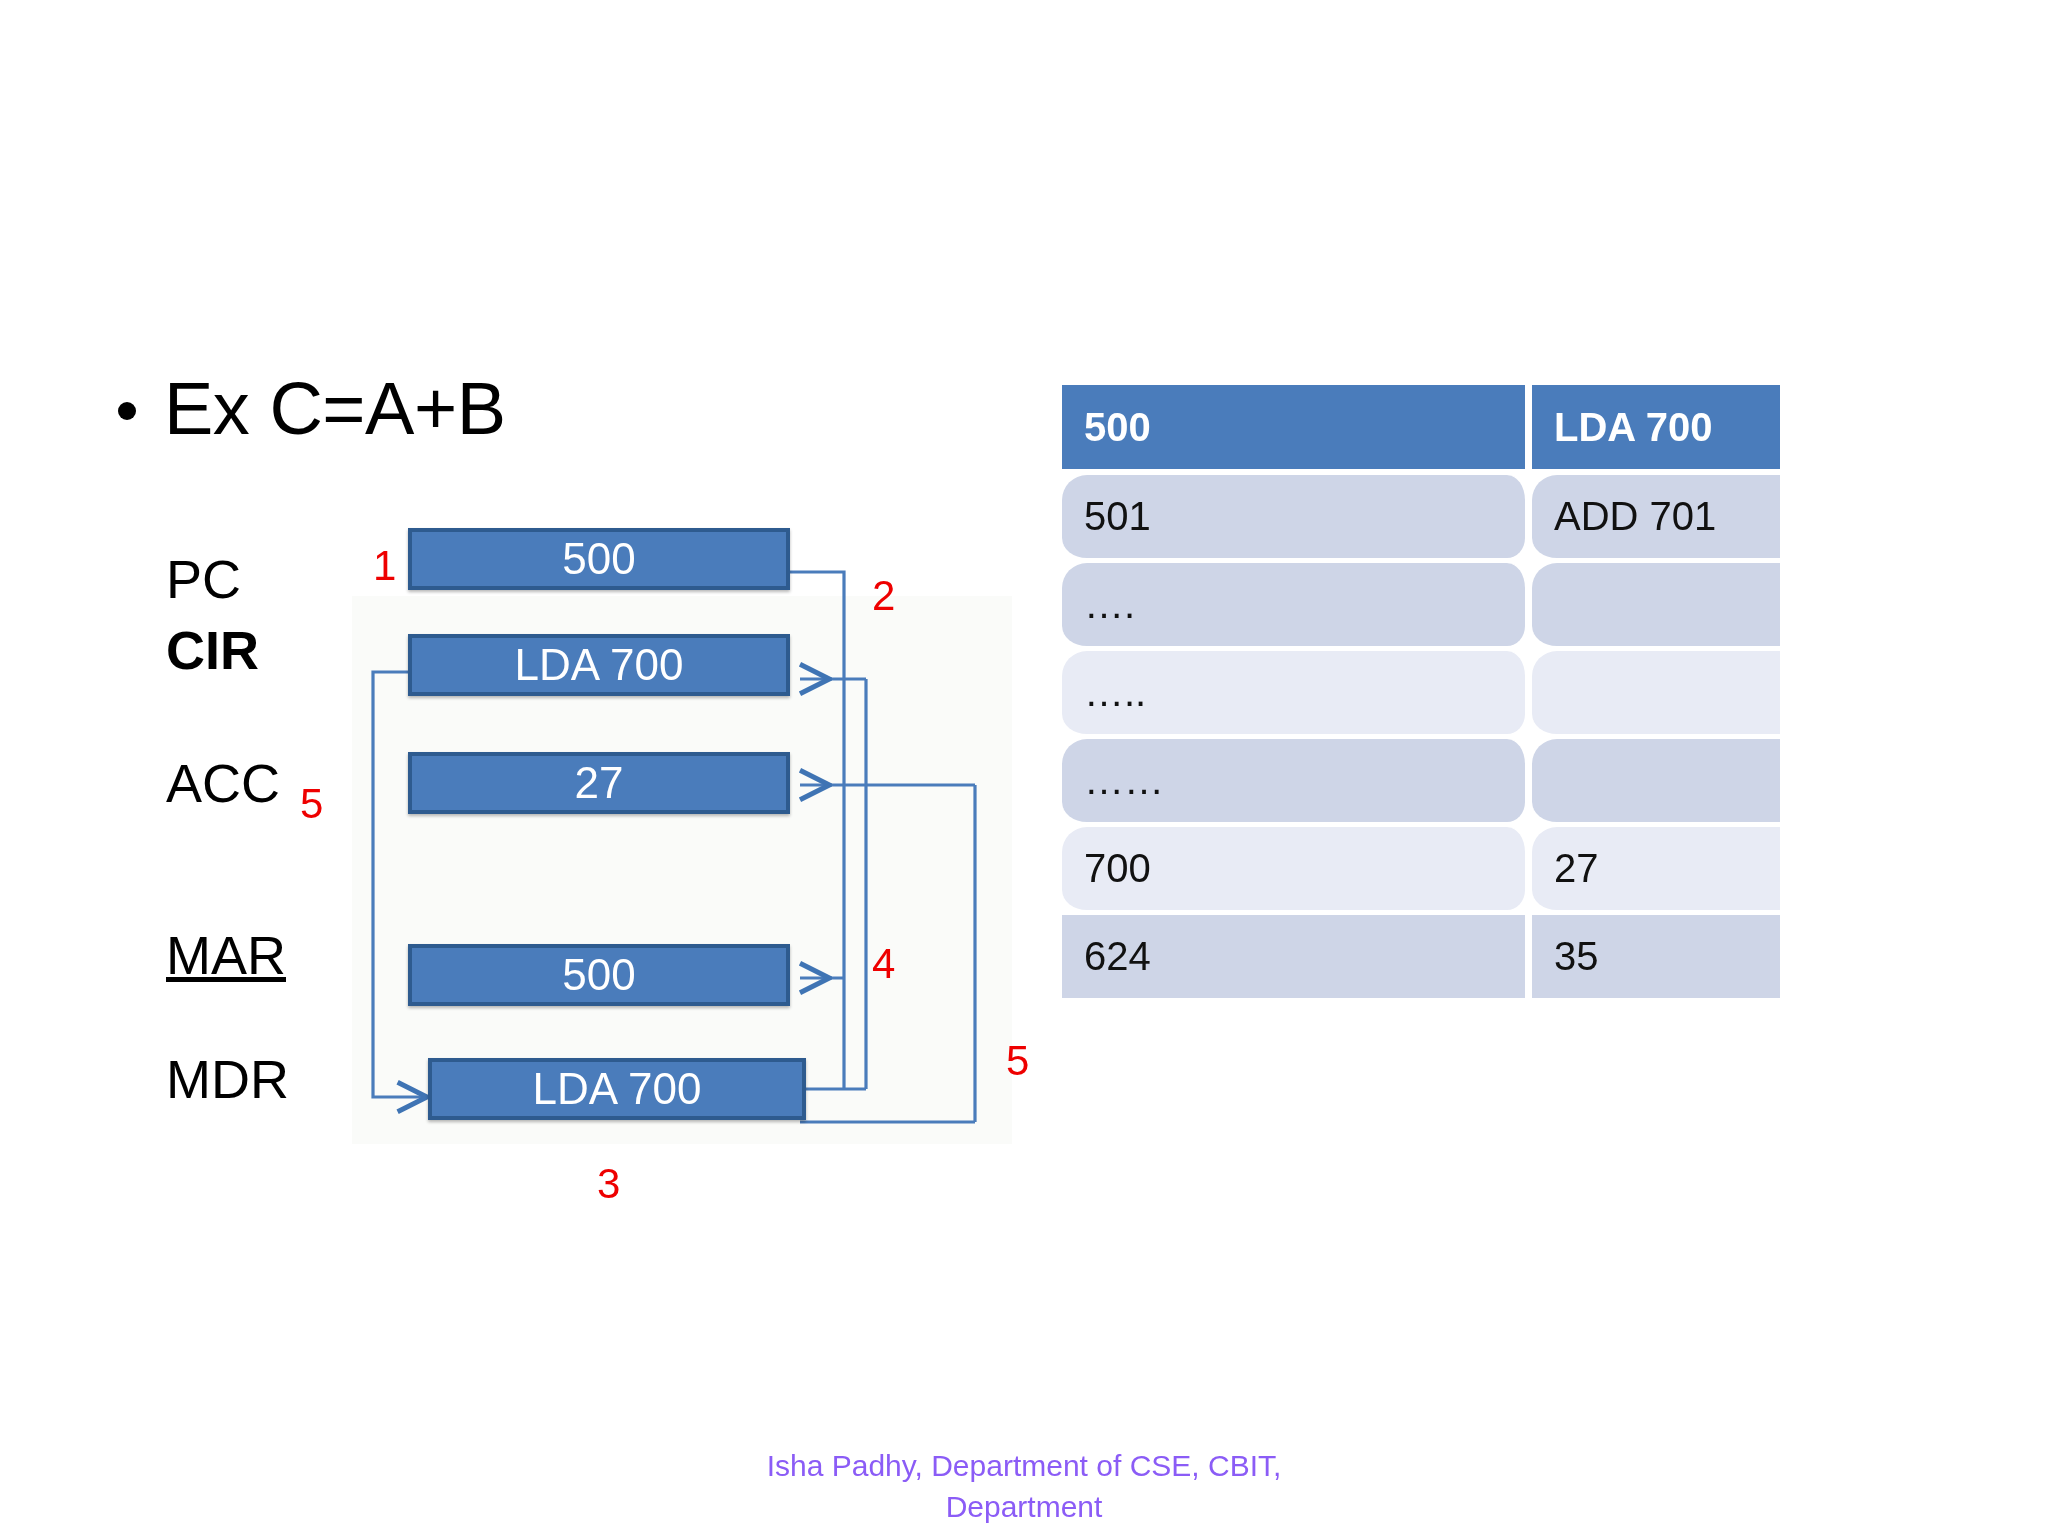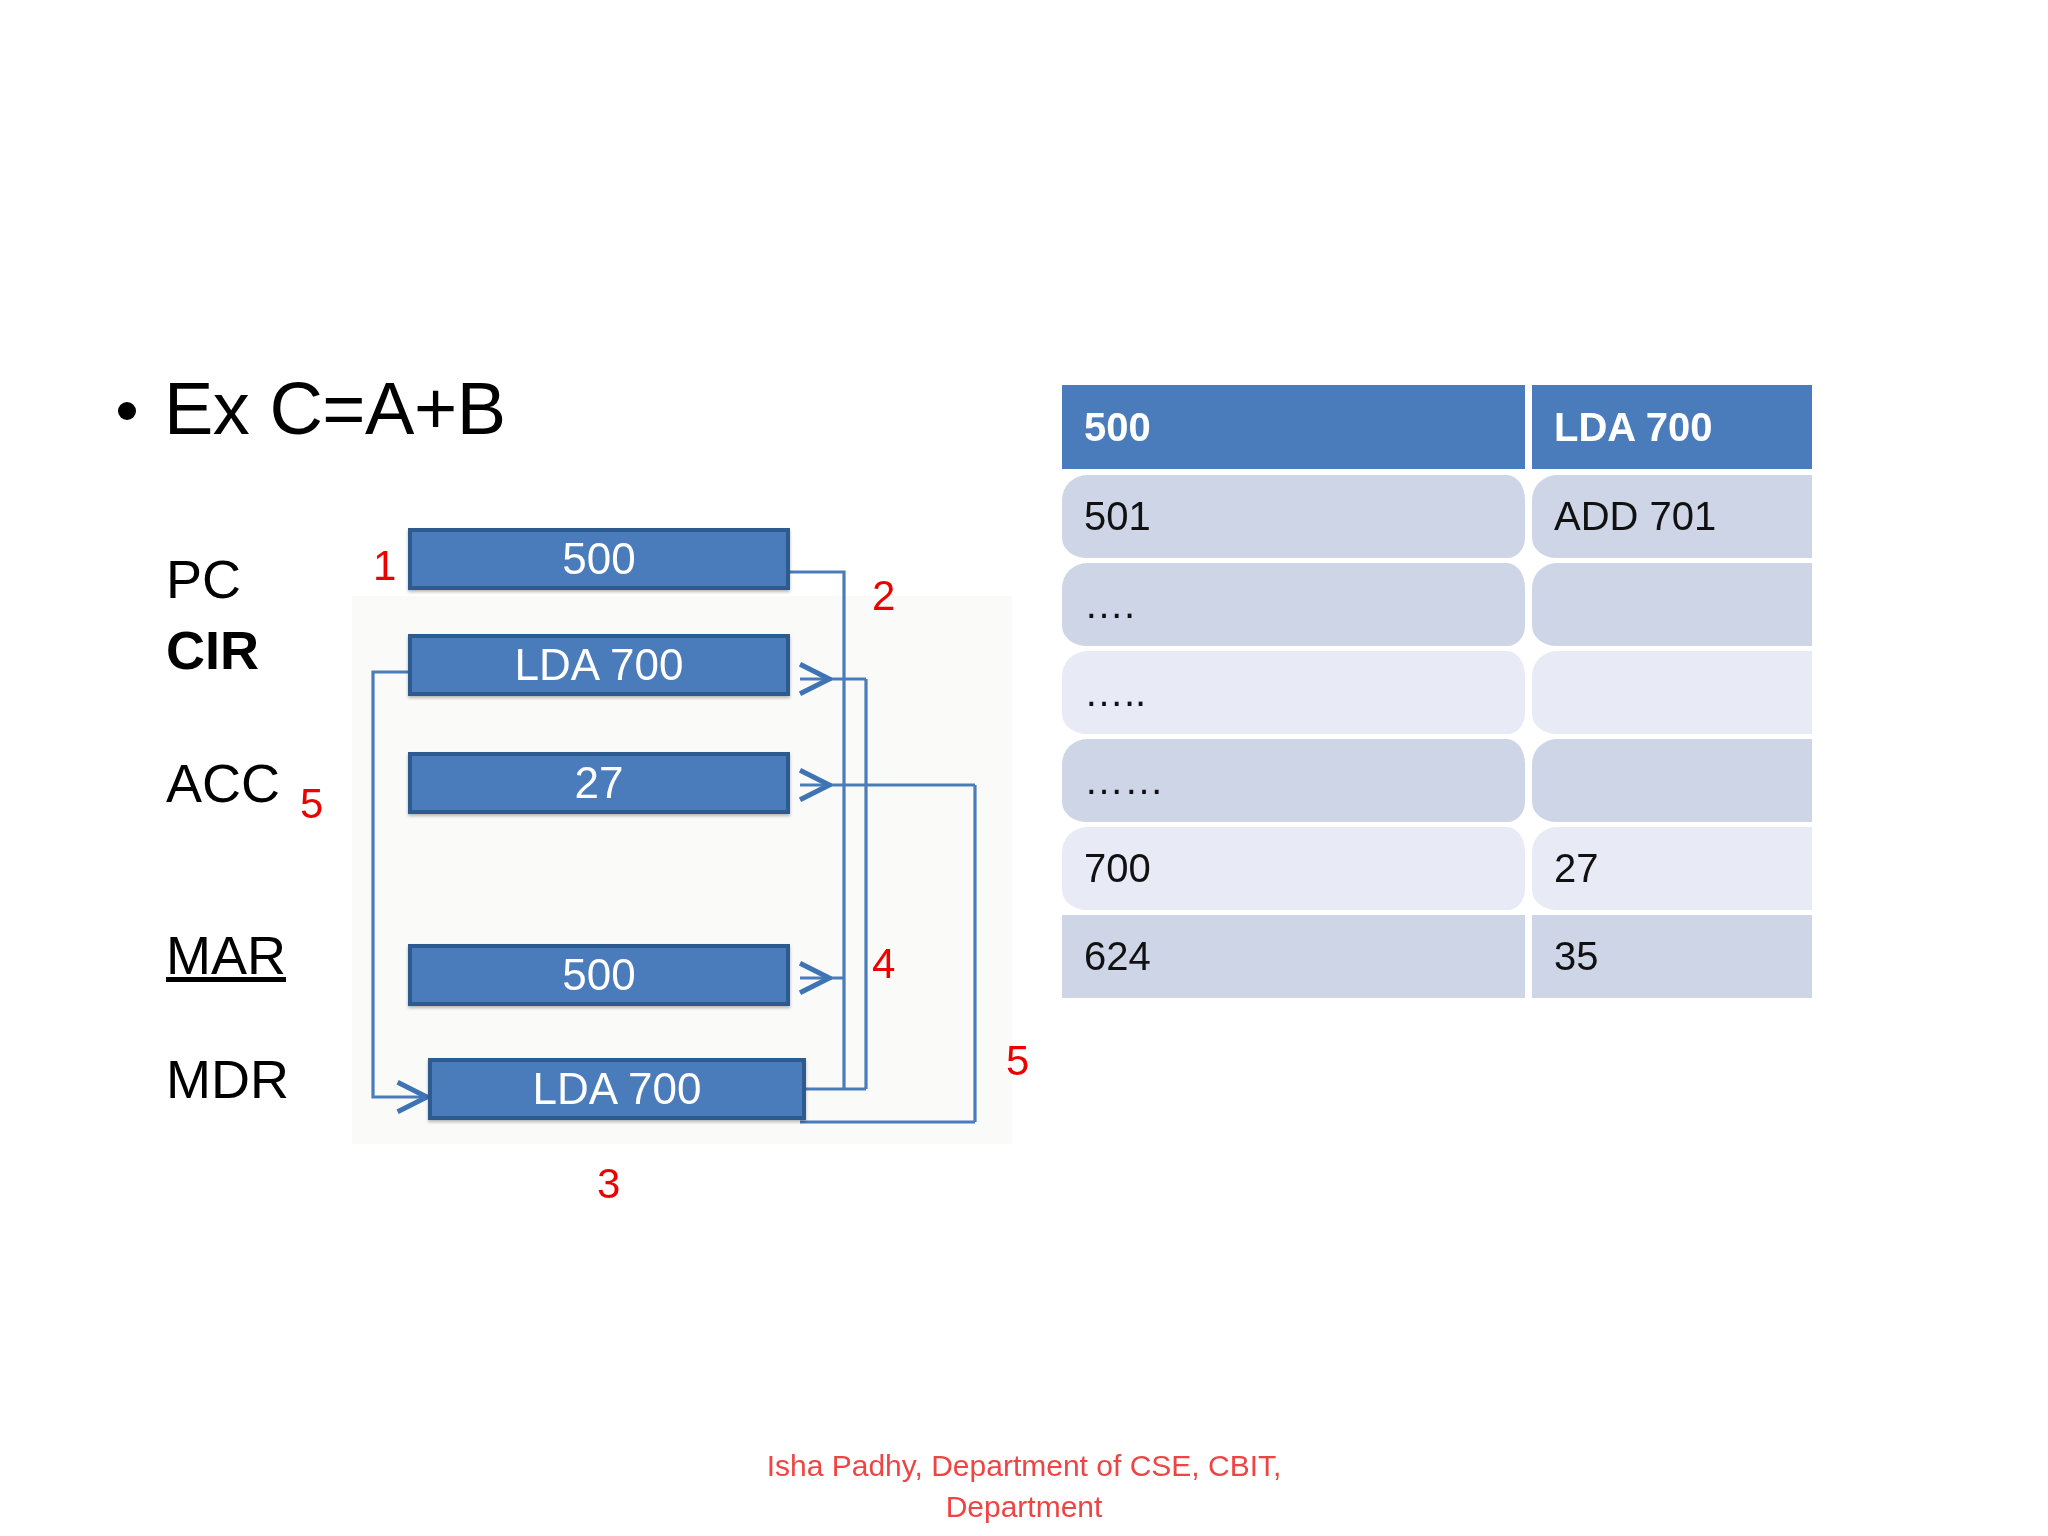--- a/index.html
+++ b/index.html
@@ -7,21 +7,20 @@
     padding: 0;
     background: #ffffff;
   }
   #slide {
     position: relative;
     width: 1780px;
     height: 1536px;
     background: #ffffff;
     font-family: "Liberation Sans", sans-serif;
     overflow: hidden;
-    padding-left: 32px;
   }
 
   
   #title-row {
     position: absolute;
     left: 118px;
     top: 372px;
     display: flex;
     align-items: baseline;
     gap: 28px;
@@ -134,21 +133,21 @@
   #memory-table th.hdr-gap { border-bottom: 6px solid #ffffff; }
 
   
   #footer-note {
     position: absolute;
     left: 0;
     top: 1445px;
     width: 2048px;
     text-align: center;
     font-size: 30px;
-    color: #ef4444;
+    color: #8b5cf6;
     line-height: 1.38;
   }
   #page-number {
     position: absolute;
     left: 1908px;
     top: 1462px;
     font-size: 30px;
     color: #0369a1;
   }
 </style>

